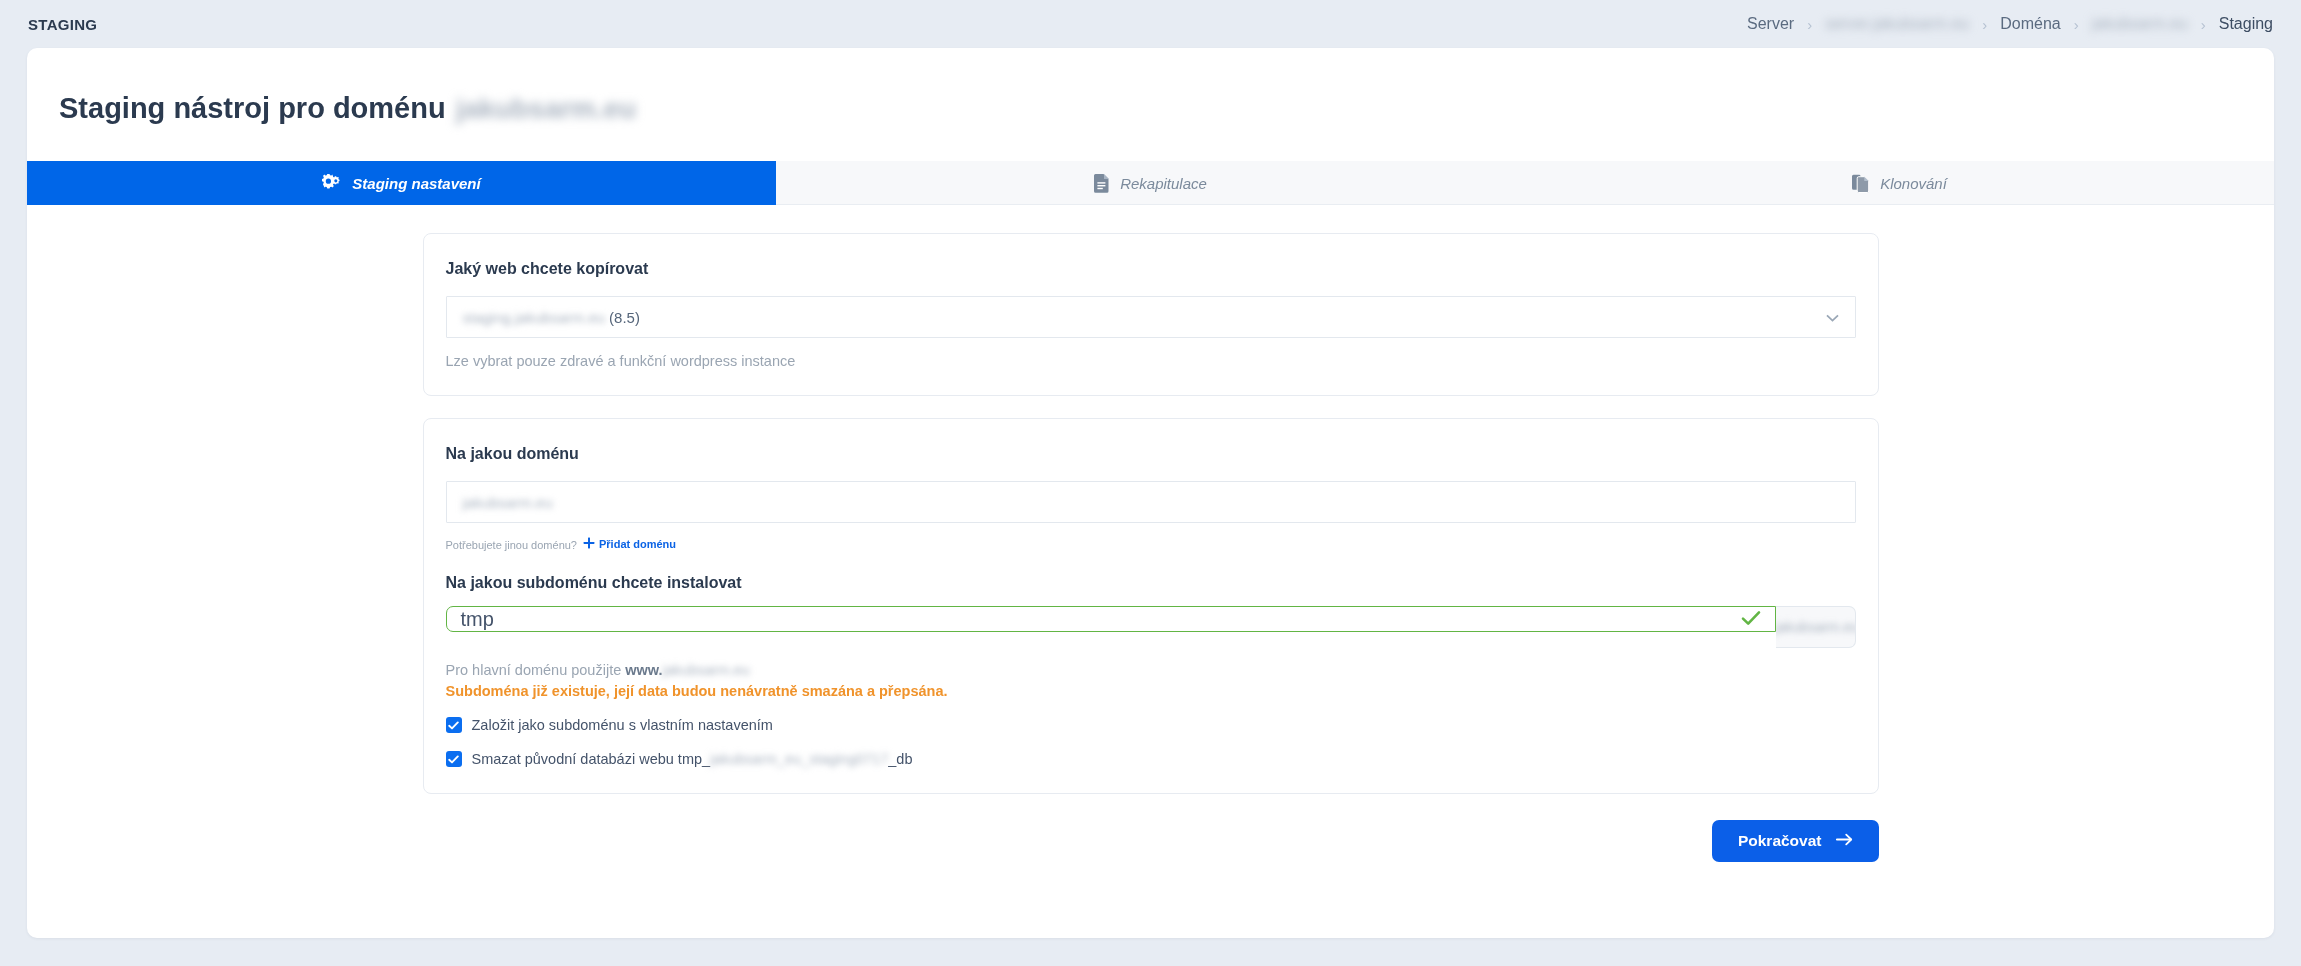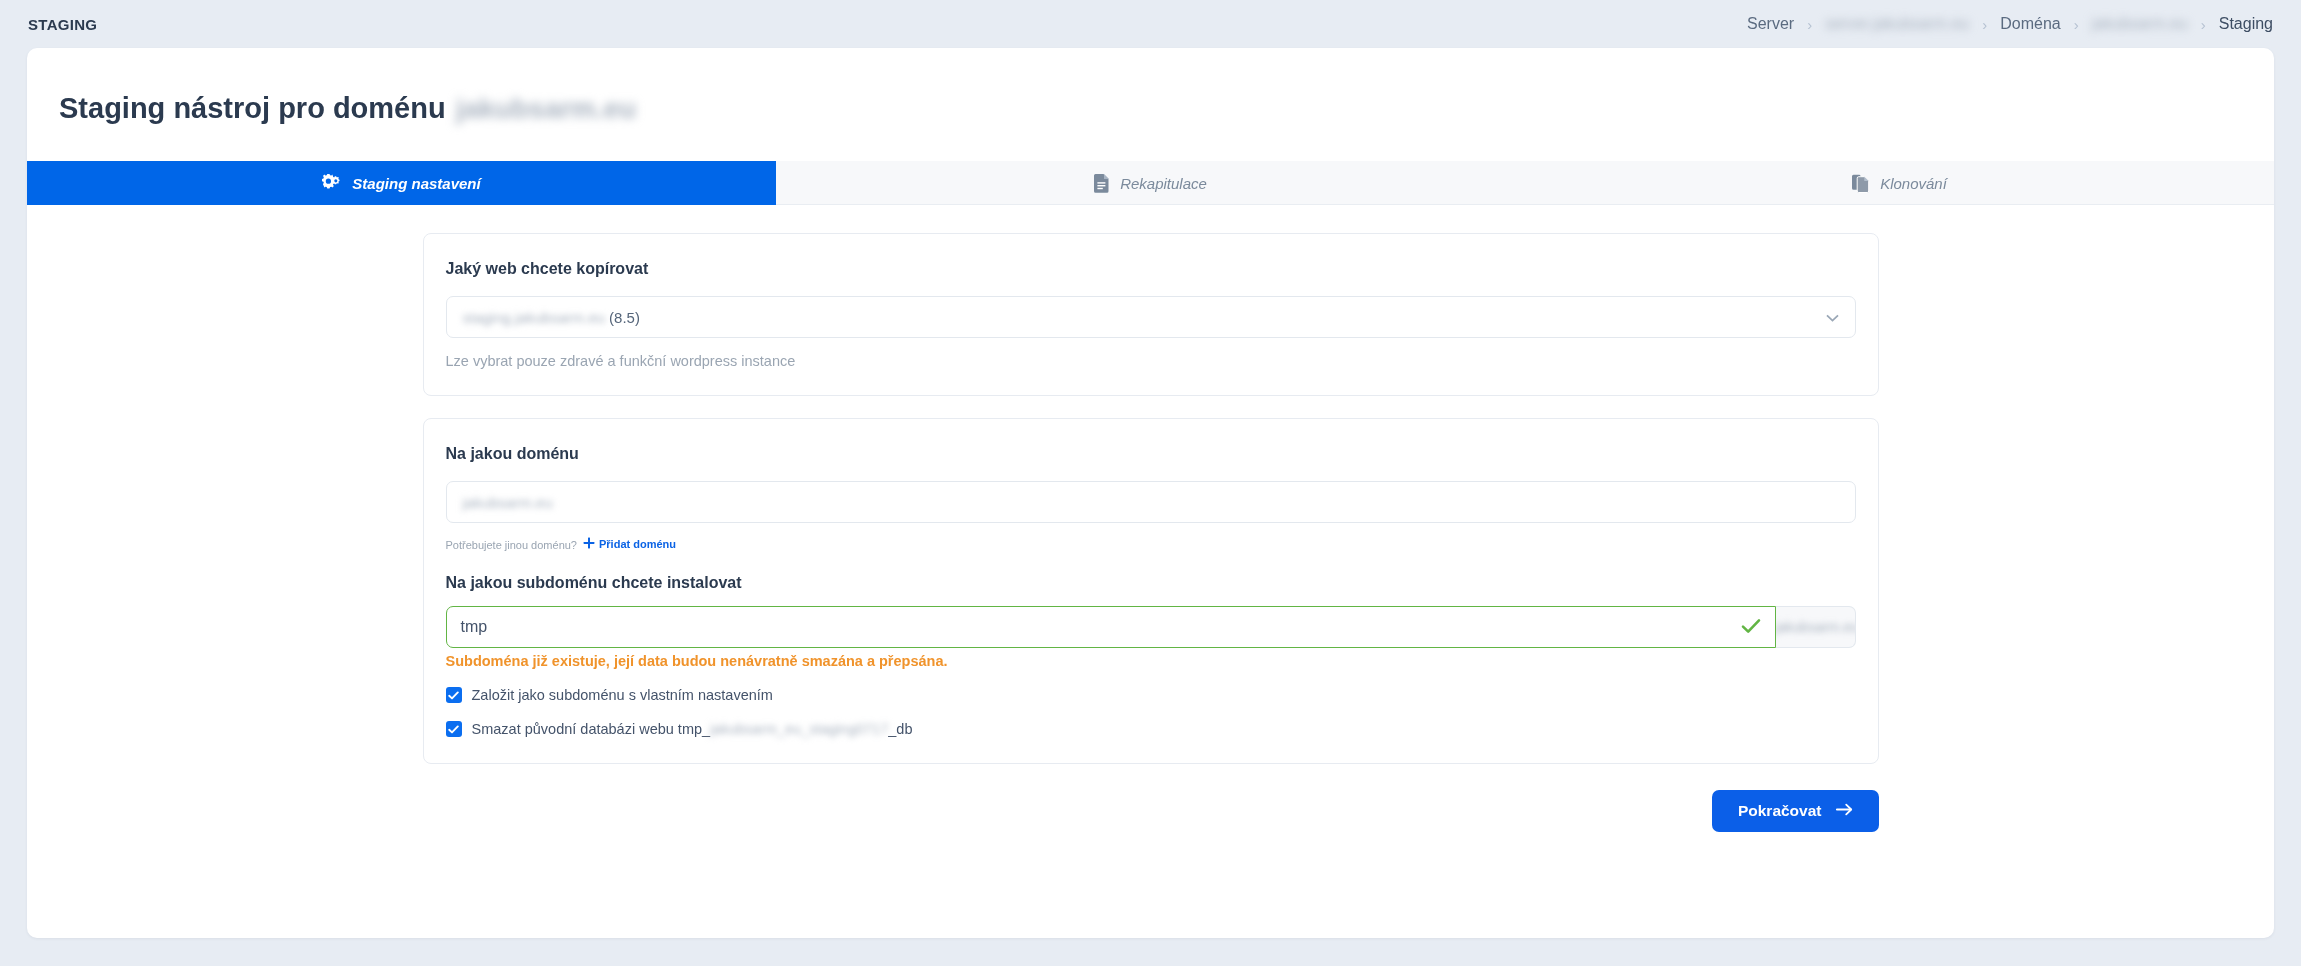--- a/index.html
+++ b/index.html
@@ -116,21 +116,21 @@
   }
   .field-label {
     font-size: 16px;
     font-weight: bold;
     color: #2b3a4f;
     margin-bottom: 18px;
   }
   .control {
     height: 42px;
     border: 1px solid #e3e8ee;
-    border-radius: 7px;
+    border-radius: 1px;
     background: #fff;
     display: flex;
     align-items: center;
     padding: 0 16px;
     font-size: 15px;
     color: #6b7a8d;
     position: relative;
   }
   .control.select { cursor: pointer; }
   .control .chev {
@@ -164,27 +164,27 @@
 
   .sub-label {
     font-size: 16px;
     font-weight: bold;
     color: #2b3a4f;
     margin: 23px 0 14px 0;
   }
   .input-group { display: flex; align-items: stretch; }
   .input-valid {
     flex: 1 1 auto;
-    height: 42px;
+    height: 26px;
     border: 1px solid #62b544;
     border-radius: 7px 0 0 7px;
     display: flex;
     align-items: center;
     padding: 0 14px;
-    font-size: 16px;
+    font-size: 20px;
     color: #44536a;
     position: relative;
     background: #fff;
   }
   .input-valid .check {
     position: absolute;
     right: 14px;
     color: #62b544;
     font-size: 20px;
     font-weight: bold;
@@ -362,20 +362,23 @@
             <svg width="20" height="16" viewBox="0 0 20 16" fill="none" stroke="#62b544" stroke-width="2.6" stroke-linecap="round" stroke-linejoin="round">
               <path d="M2 8.6 7.2 13.6 18 2.4"></path>
             </svg>
           </span>
         </div>
         <div class="addon">
           <span class="blur blur-sm">.jakubsarm.eu</span>
         </div>
       </div>
 
+      <div class="hint-main">
+        <span>Pro hlavní doménu použijte </span><span class="www">www.</span><span class="blur blur-sm">jakubsarm.eu</span>
+      </div>
       <div class="warn">Subdoména již existuje, její data budou nenávratně smazána a přepsána.</div>
 
       <div class="check-row">
         <span class="cbx">
           <svg width="11" height="9" viewBox="0 0 11 9" fill="none" stroke="#ffffff" stroke-width="1.9" stroke-linecap="round" stroke-linejoin="round">
             <path d="M1.2 4.8 4 7.4 9.8 1.4"></path>
           </svg>
         </span>
         <span class="check-text">Založit jako subdoménu s vlastním nastavením</span>
       </div>

